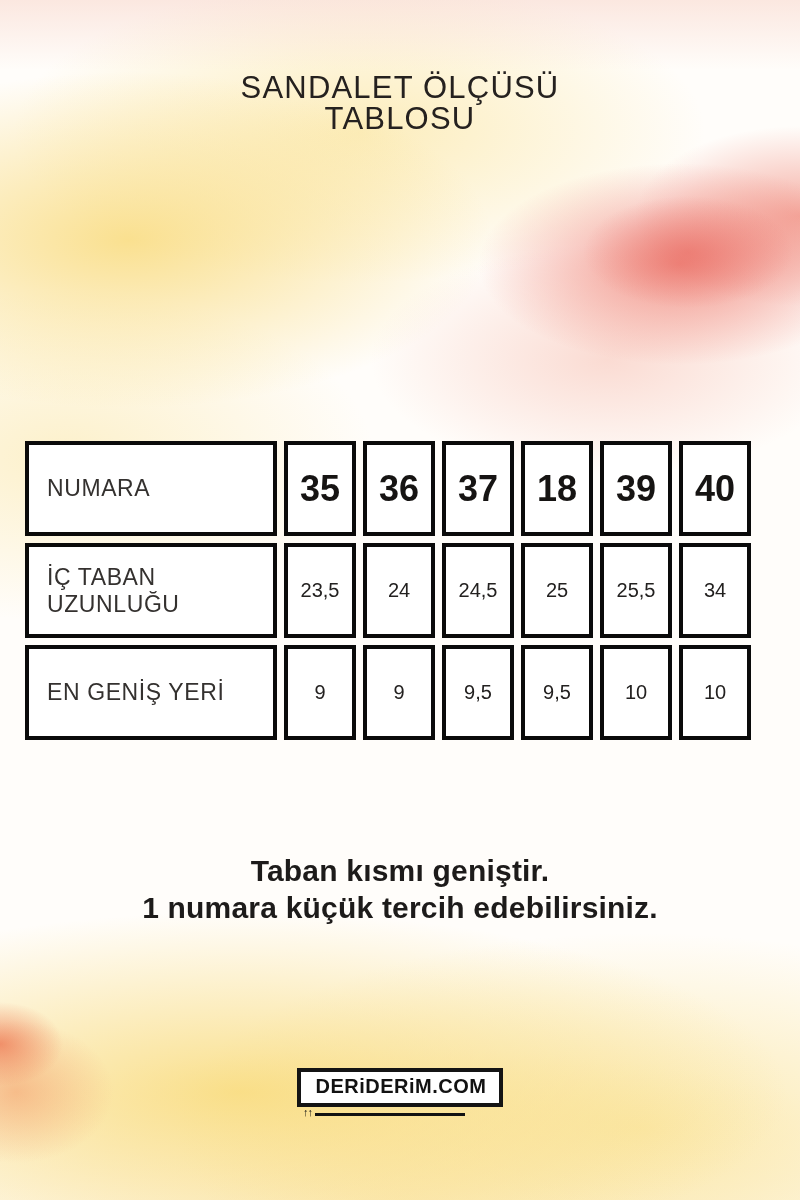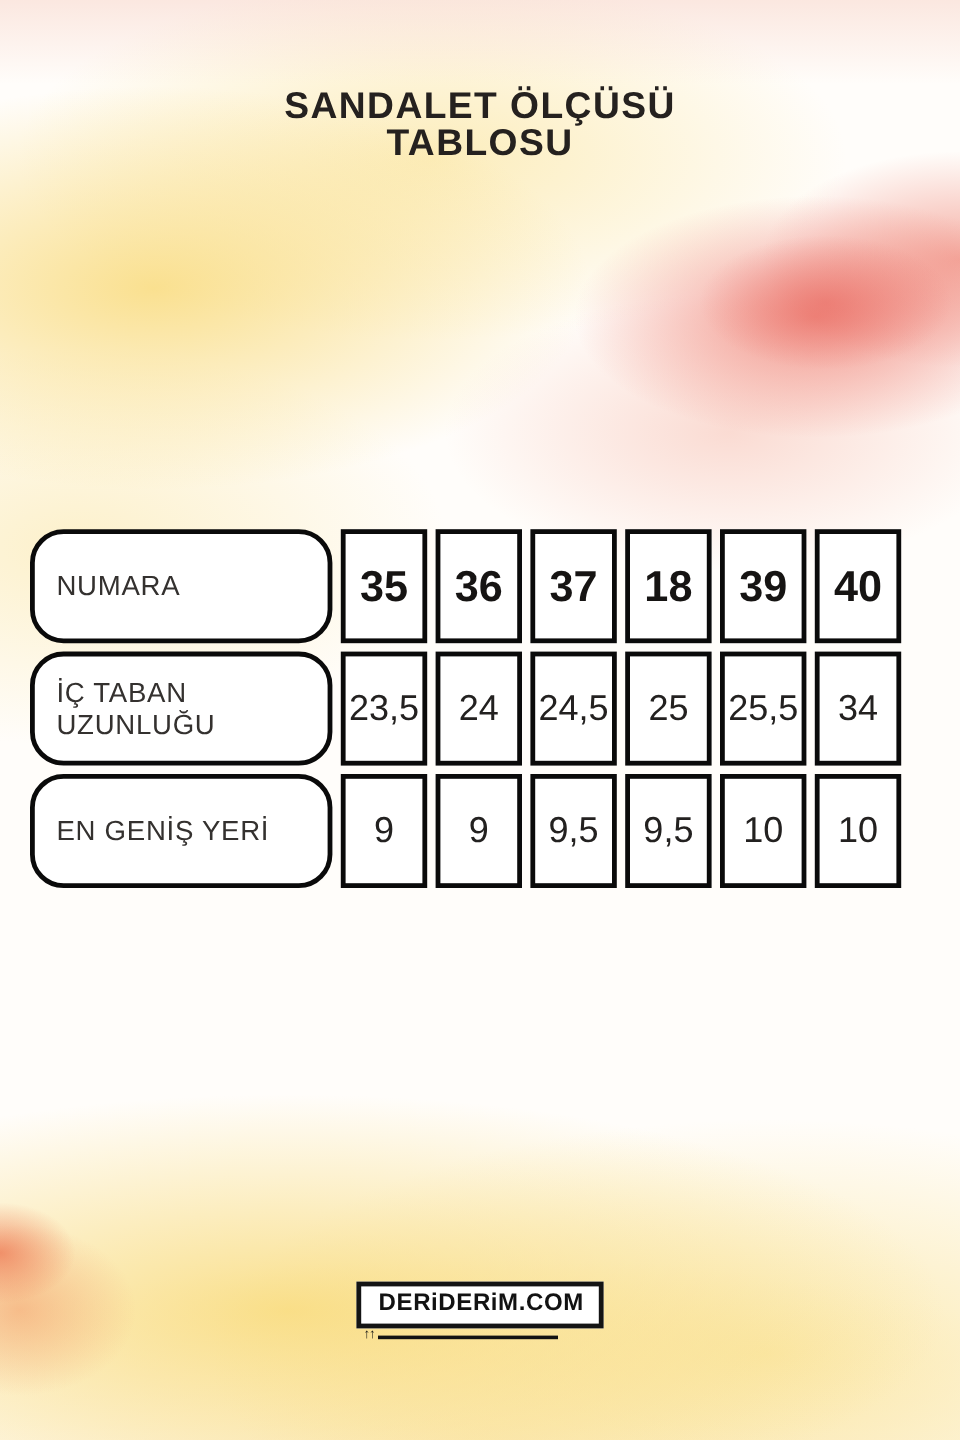--- a/index.html
+++ b/index.html
@@ -23,42 +23,42 @@
       linear-gradient(180deg, rgba(247,210,198,0.50), rgba(247,210,198,0) 70px),
       radial-gradient(ellipse 520px 240px at 16% 20%, rgba(249,219,125,0.85), rgba(249,219,125,0) 70%),
       radial-gradient(ellipse 480px 210px at 45% 11%, rgba(250,226,145,0.60), rgba(250,226,145,0) 72%),
       radial-gradient(ellipse 430px 230px at 8% 38%, rgba(250,228,155,0.50), rgba(250,228,155,0) 72%),
       radial-gradient(ellipse 760px 250px at 30% 91%, rgba(248,216,112,0.80), rgba(248,216,112,0) 72%),
       radial-gradient(ellipse 620px 260px at 80% 94%, rgba(250,227,150,0.75), rgba(250,227,150,0) 75%),
       radial-gradient(ellipse 700px 190px at 50% 100%, rgba(250,224,158,0.50), rgba(250,224,158,0) 80%);
   }
   .title{
     position:absolute;top:72px;left:0;width:800px;
-    text-align:center;font-weight:700;font-size:31px;line-height:31px;
+    text-align:center;font-weight:400;font-size:31px;line-height:31px;
     letter-spacing:1.2px;color:#25211f;
   }
   .size-table{
     position:absolute;left:18px;top:434px;
     border-collapse:separate;border-spacing:7px;
     table-layout:fixed;
   }
   .size-table td{
     box-sizing:border-box;
     background:#ffffff;
     border:4px solid #0a0a0a;
     height:95px;
     vertical-align:middle;
     text-align:center;
     color:#232120;
   }
   td.rowlabel{
     width:252px;text-align:left;padding-left:18px;
-    font-size:23px;letter-spacing:0.6px;color:#34312f;font-weight:400;border-radius:28px;
+    font-size:23px;letter-spacing:0.6px;color:#34312f;font-weight:400;
   }
-  td.val{width:72px;font-size:30px;font-weight:400;}
+  td.val{width:72px;font-size:20px;font-weight:400;}
   tr.sizes td.val{font-size:36px;font-weight:700;color:#161413;}
   .note{
     position:absolute;top:852px;left:0;width:800px;
     text-align:center;font-weight:700;font-size:30px;line-height:37px;
     color:#1d1b1a;letter-spacing:0.2px;
   }
   .logo{
     position:absolute;top:1068px;left:50%;transform:translateX(-50%);
     width:206px;
   }
@@ -118,20 +118,24 @@
         <td class="val">9</td>
         <td class="val">9</td>
         <td class="val">9,5</td>
         <td class="val">9,5</td>
         <td class="val">10</td>
         <td class="val">10</td>
       </tr>
     </tbody>
   </table>
 
+  <div class="note">
+    <div>Taban kısmı geniştir.</div>
+    <div>1 numara küçük tercih edebilirsiniz.</div>
+  </div>
 
   <div class="logo">
     <div class="logo-box">
       <span>DERiDERiM.COM</span>
     </div>
     <div class="logo-under">
       <span class="logo-arrows">↑↑</span>
       <span class="logo-line"></span>
     </div>
   </div>

